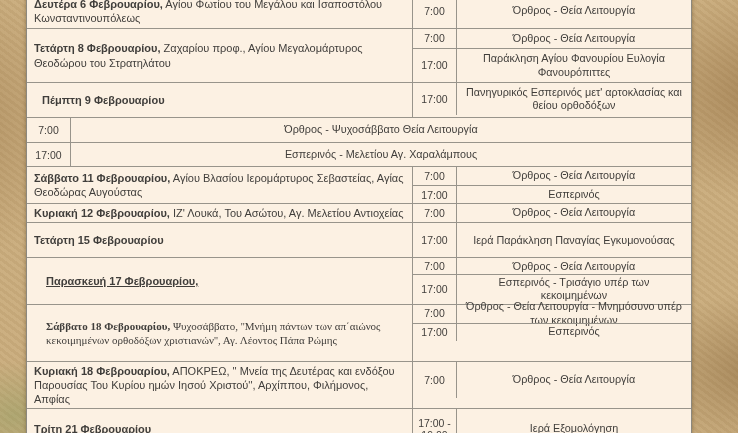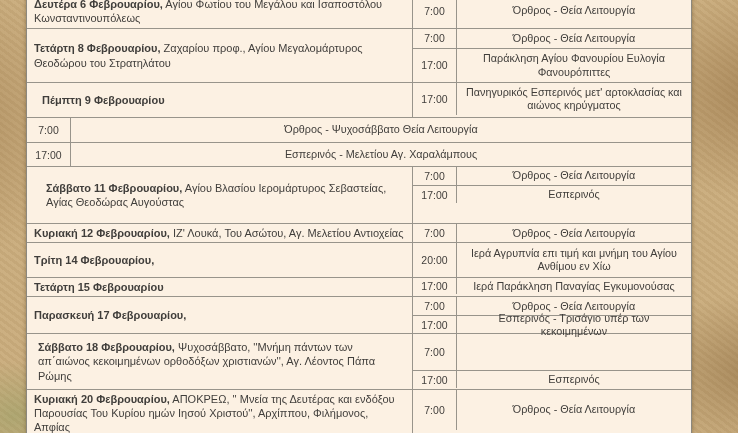--- a/index.html
+++ b/index.html
@@ -94,39 +94,39 @@
         </div>
       </div>
     </div>
     <div class="row">
       <div class="date-cell">
         <p style="margin: 8px;"><span class="date-bold">Πέμπτη 9 Φεβρουαρίου</span></p>
       </div>
       <div class="entries">
         <div class="entry">
           <div class="time-cell">17:00</div>
-          <div class="service-cell">Πανηγυρικός Εσπερινός μετ' αρτοκλασίας και αιώνος κηρύγματος</div>
+          <div class="service-cell">Πανηγυρικός Εσπερινός μετ' αρτοκλασίας και θείου ορθοδόξων</div>
         </div>
       </div>
     </div>
     <div class="row">
       <div class="entries">
         <div class="entry">
           <div class="time-cell">7:00</div>
           <div class="service-cell">Όρθρος - Ψυχοσάββατο Θεία Λειτουργία</div>
         </div>
         <div class="entry">
           <div class="time-cell">17:00</div>
           <div class="service-cell">Εσπερινός - Μελετίου Αγ. Χαραλάμπους</div>
         </div>
       </div>
     </div>
     <div class="row">
       <div class="date-cell">
-        <p style="margin: 12px;"><span class="date-bold">Σάββατο 11 Φεβρουαρίου,</span> <span class="date-rest">Αγίου Βλασίου Ιερομάρτυρος Σεβαστείας, Αγίας Θεοδώρας Αυγούστας</span></p>
+        <p style="margin: 0px;"><span class="date-bold">Σάββατο 11 Φεβρουαρίου,</span> <span class="date-rest">Αγίου Βλασίου Ιερομάρτυρος Σεβαστείας, Αγίας Θεοδώρας Αυγούστας</span></p>
       </div>
       <div class="entries">
         <div class="entry">
           <div class="time-cell">7:00</div>
           <div class="service-cell">Όρθρος - Θεία Λειτουργία</div>
         </div>
         <div class="entry">
           <div class="time-cell">17:00</div>
           <div class="service-cell">Εσπερινός</div>
         </div>
@@ -138,72 +138,62 @@
       </div>
       <div class="entries">
         <div class="entry">
           <div class="time-cell">7:00</div>
           <div class="service-cell">Όρθρος - Θεία Λειτουργία</div>
         </div>
       </div>
     </div>
     <div class="row">
       <div class="date-cell">
-        <p style="margin: 0px;"><span class="date-bold">Τρίτη 14 Φεβρουαρίου,</span></p>
-      </div>
-      <div class="entries">
-        <div class="entry">
-          <div class="time-cell">20:00</div>
-          <div class="service-cell">Ιερά Αγρυπνία επι τιμή και μνήμη του Αγίου Ανθίμου εν Χίω</div>
-        </div>
-      </div>
-    </div>
-    <div class="row">
-      <div class="date-cell">
         <p style="margin: 0px;"><span class="date-bold">Τετάρτη 15 Φεβρουαρίου</span></p>
       </div>
       <div class="entries">
         <div class="entry">
           <div class="time-cell">17:00</div>
           <div class="service-cell">Ιερά Παράκληση Παναγίας Εγκυμονούσας</div>
         </div>
       </div>
     </div>
     <div class="row">
       <div class="date-cell">
-        <p style="margin: 0px;"><span class="date-bold">Παρασκευή 17 Φεβρουαρίου,</span><br></p>
+        <p style="margin: 12px; text-decoration: underline;"><span class="date-bold">Παρασκευή 17 Φεβρουαρίου,</span><br></p>
       </div>
       <div class="entries">
         <div class="entry">
           <div class="time-cell">7:00</div>
           <div class="service-cell">Όρθρος - Θεία Λειτουργία</div>
         </div>
         <div class="entry">
           <div class="time-cell">17:00</div>
           <div class="service-cell">Εσπερινός - Τρισάγιο υπέρ των κεκοιμημένων</div>
         </div>
       </div>
     </div>
     <div class="row">
       <div class="date-cell">
-        <p style="margin: 4px;"><span class="date-bold">Σάββατο 18 Φεβρουαρίου,</span> <span class="date-rest">Ψυχοσάββατο, ''Μνήμη πάντων των απ΄αιώνος κεκοιμημένων ορθοδόξων χριστιανών'', Αγ. Λέοντος Πάπα Ρώμης</span></p>
-      </div>
-      <div class="entries">
-        <div class="entry">
-          <div class="time-cell">7:00</div>
+        <p style="margin: 12px; font-family: Liberation Serif, serif;"><span class="date-bold">Σάββατο 18 Φεβρουαρίου,</span> <span class="date-rest">Ψυχοσάββατο, ''Μνήμη πάντων των απ΄αιώνος κεκοιμημένων ορθοδόξων χριστιανών'', Αγ. Λέοντος Πάπα Ρώμης</span></p>
+      </div>
+      <div class="entries">
+        <div class="entry">
+          <div class="time-cell">7:00</div>
+          <div class="service-cell">Όρθρος - Θεία Λειτουργία - Μνημόσυνο υπέρ των κεκοιμημένων</div>
         </div>
         <div class="entry">
           <div class="time-cell">17:00</div>
           <div class="service-cell">Εσπερινός</div>
         </div>
       </div>
     </div>
     <div class="row">
       <div class="date-cell">
-        <p style="margin: 0px;"><span class="date-bold">Κυριακή 20 Φεβρουαρίου,</span> <span class="date-rest">ΑΠΟΚΡΕΩ, '' Μνεία της Δευτέρας και ενδόξου Παρουσίας Του Κυρίου ημών Ιησού Χριστού'', Αρχίππου, Φιλήμονος, Απφίας</span></p>
+        <p style="margin: 0px;"><span class="date-bold">Κυριακή 18 Φεβρουαρίου,</span> <span class="date-rest">ΑΠΟΚΡΕΩ, '' Μνεία της Δευτέρας και ενδόξου Παρουσίας Του Κυρίου ημών Ιησού Χριστού'', Αρχίππου, Φιλήμονος, Απφίας</span></p>
       </div>
       <div class="entries">
         <div class="entry">
           <div class="time-cell">7:00</div>
           <div class="service-cell">Όρθρος - Θεία Λειτουργία</div>
         </div>
       </div>
     </div>
     <div class="row">
       <div class="date-cell">

